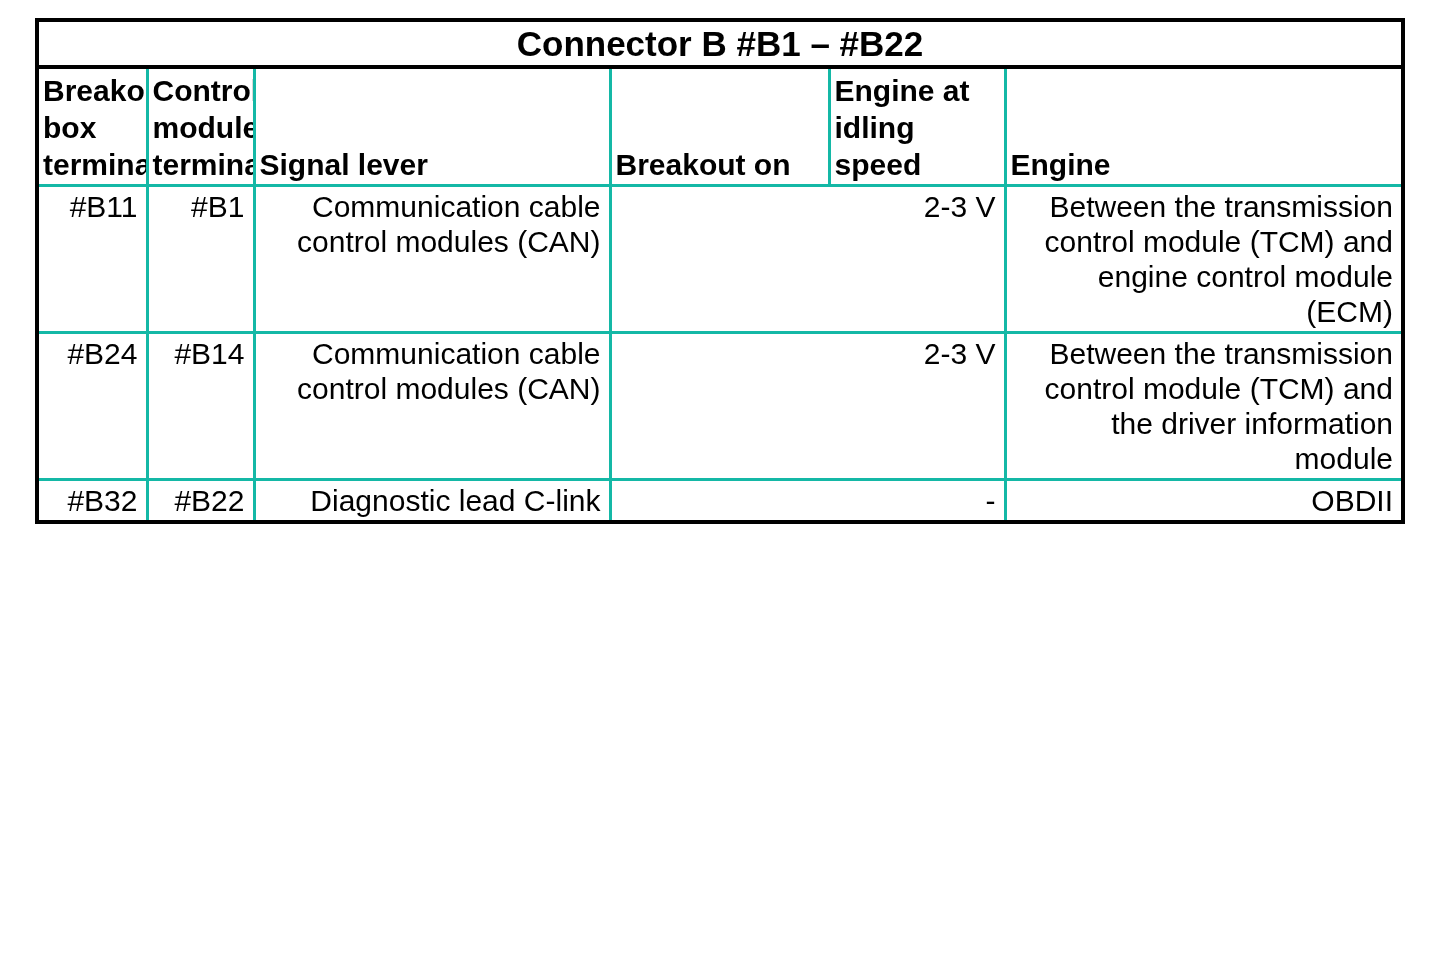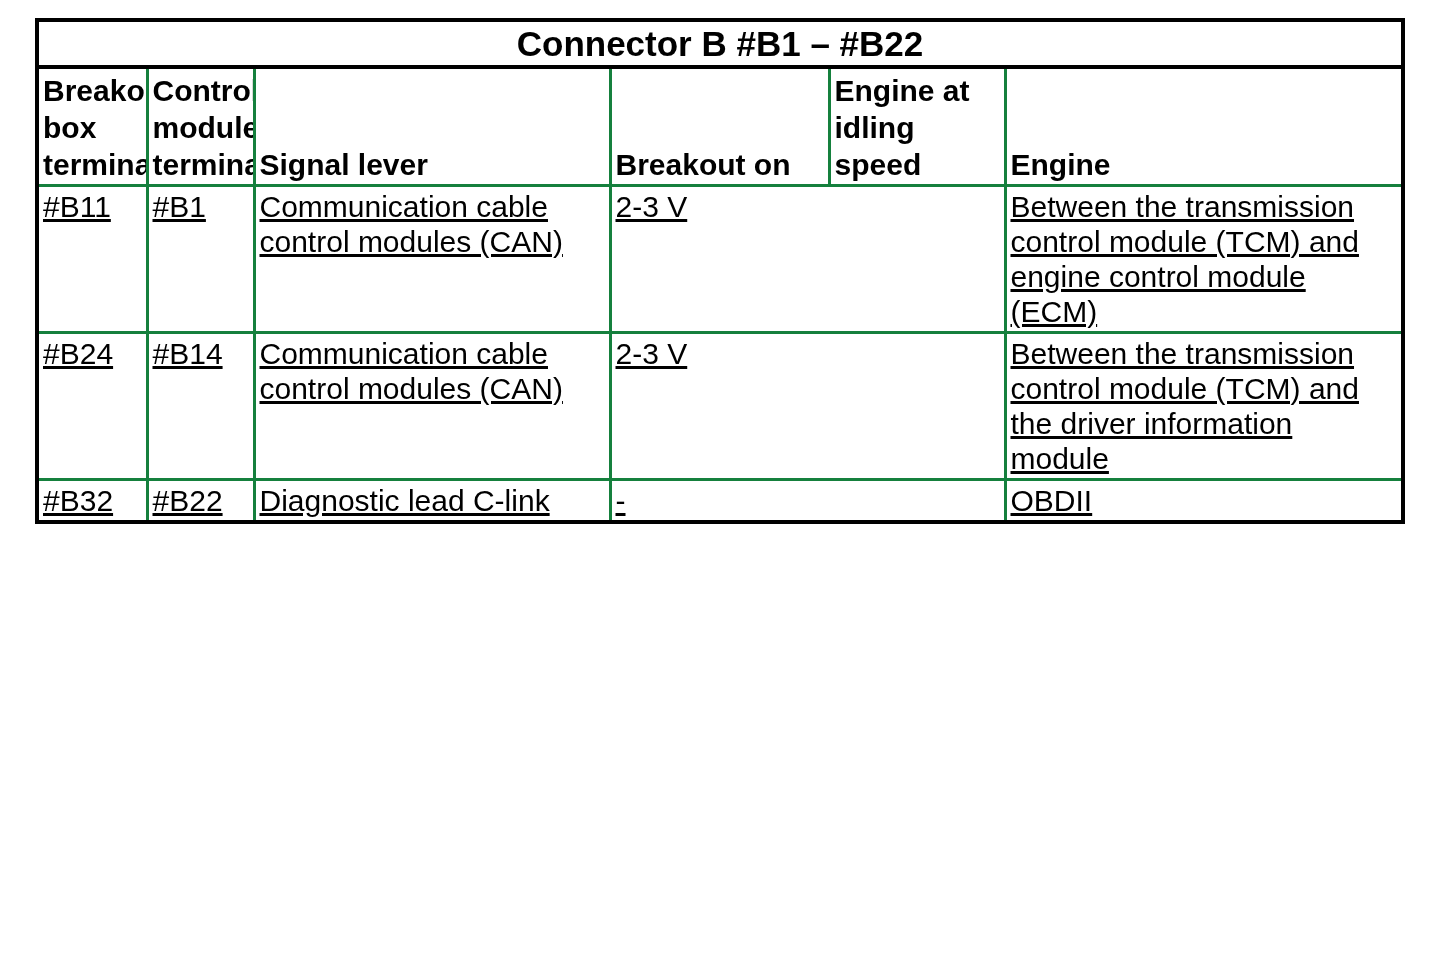--- a/index.html
+++ b/index.html
@@ -16,21 +16,21 @@
     left: 35px;
     top: 18px;
   }
   table.conn {
     border-collapse: collapse;
     table-layout: fixed;
     width: 1366px;
     border: 4px solid #000000;
   }
   table.conn td, table.conn th {
-    border: 3px solid #15803d;
+    border: 3px solid #14b8a6;
     overflow: hidden;
     margin: 0;
   }
   tr.title-row { height: 47px; }
   tr.title-row td {
     border-bottom: 4px solid #000000;
     text-align: center;
     vertical-align: middle;
     font-weight: bold;
     font-size: 35px;
@@ -45,26 +45,25 @@
     text-align: left;
     vertical-align: bottom;
     padding: 1px 2px 1px 4px;
     white-space: normal;
     overflow: hidden;
   }
   tr.data-row td {
     font-size: 30px;
     font-weight: normal;
     line-height: 35px;
-    text-align: left;
+    text-align: right;
     vertical-align: top;
     padding: 2px 8px 2px 4px;
     white-space: normal;
     overflow: hidden;
-    text-decoration: underline;
   }
   tr.row-1 { height: 142px; }
   tr.row-2 { height: 143px; }
   tr.row-3 { height: 143px; }
   tr.row-4 { height: 145px; }
   tr.row-5 { height: 145px; }
   tr.row-6 { height: 37px; }
 </style>
 </head>
 <body>

